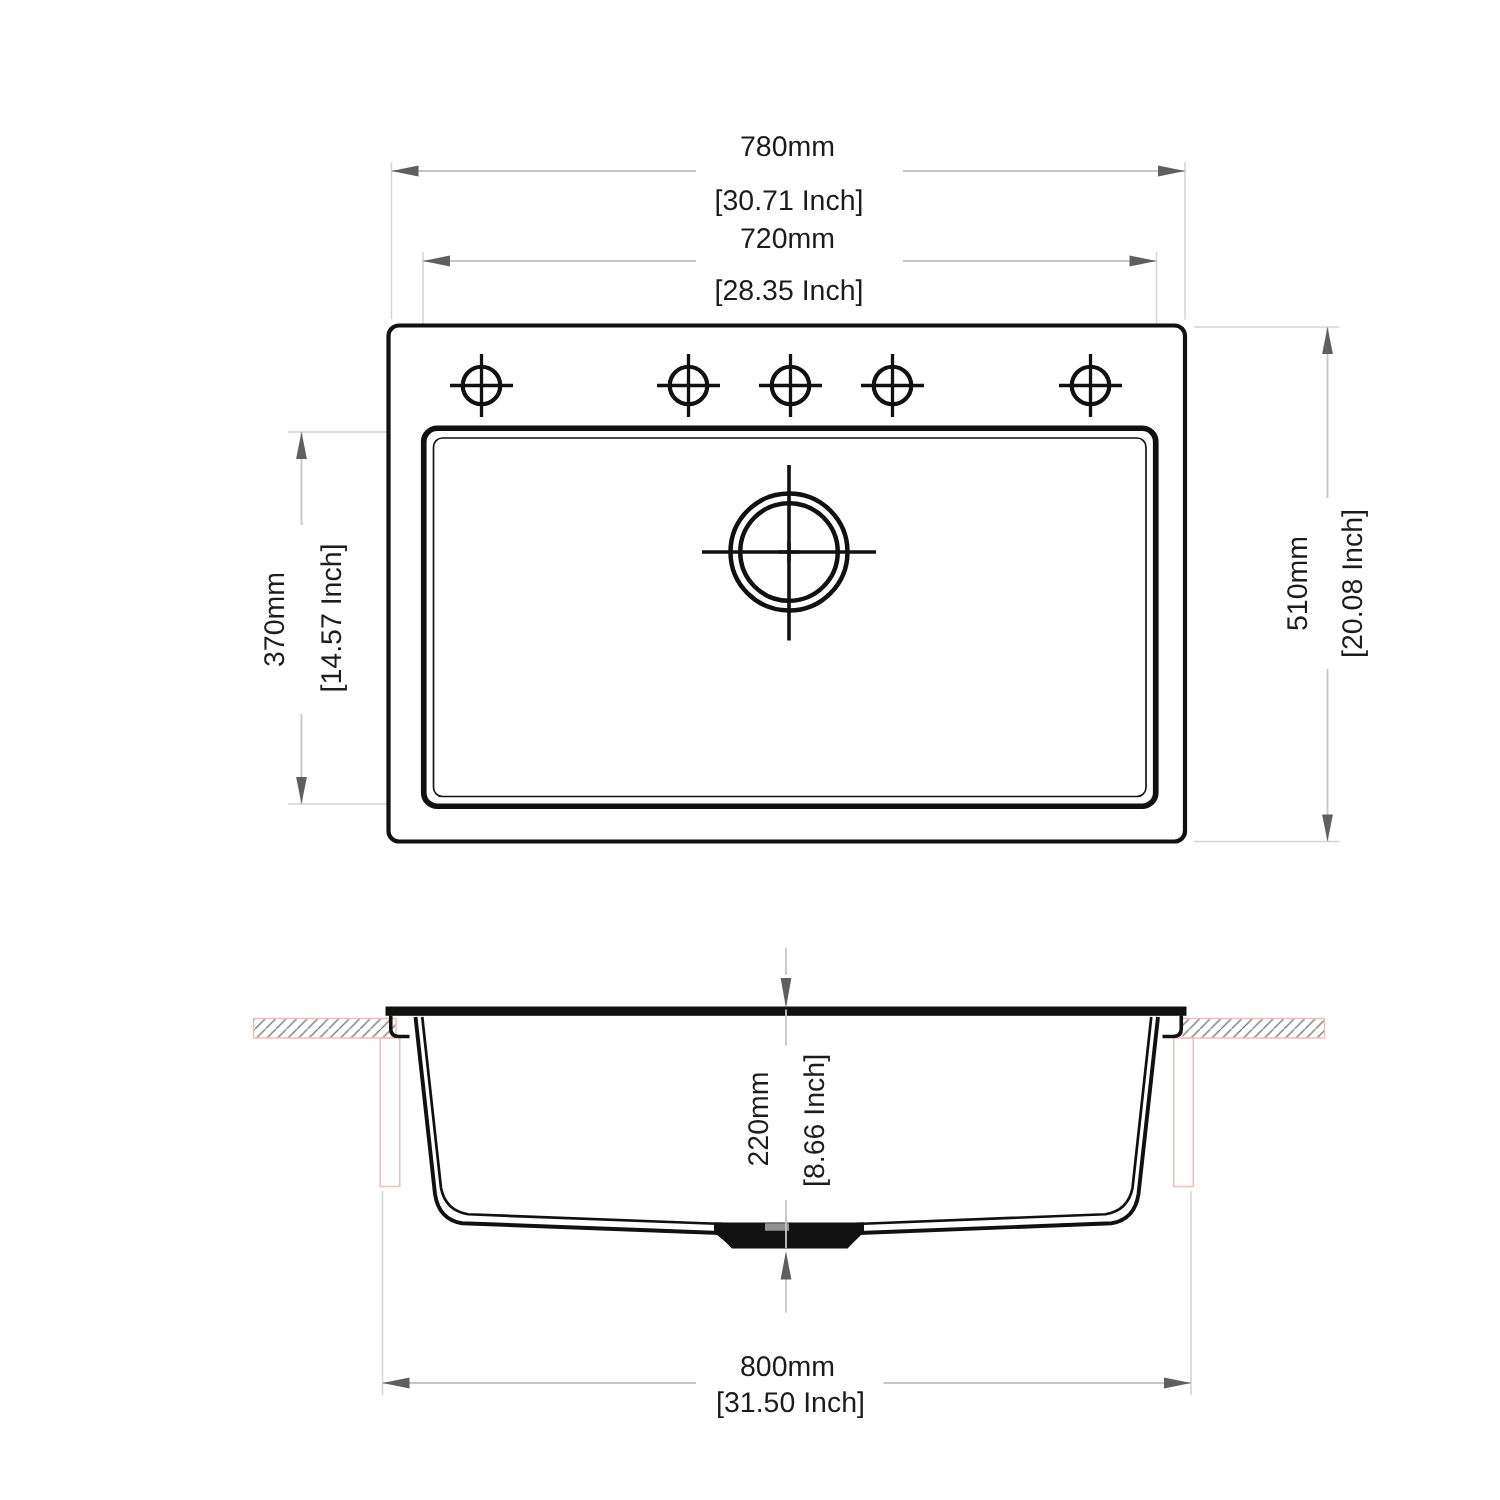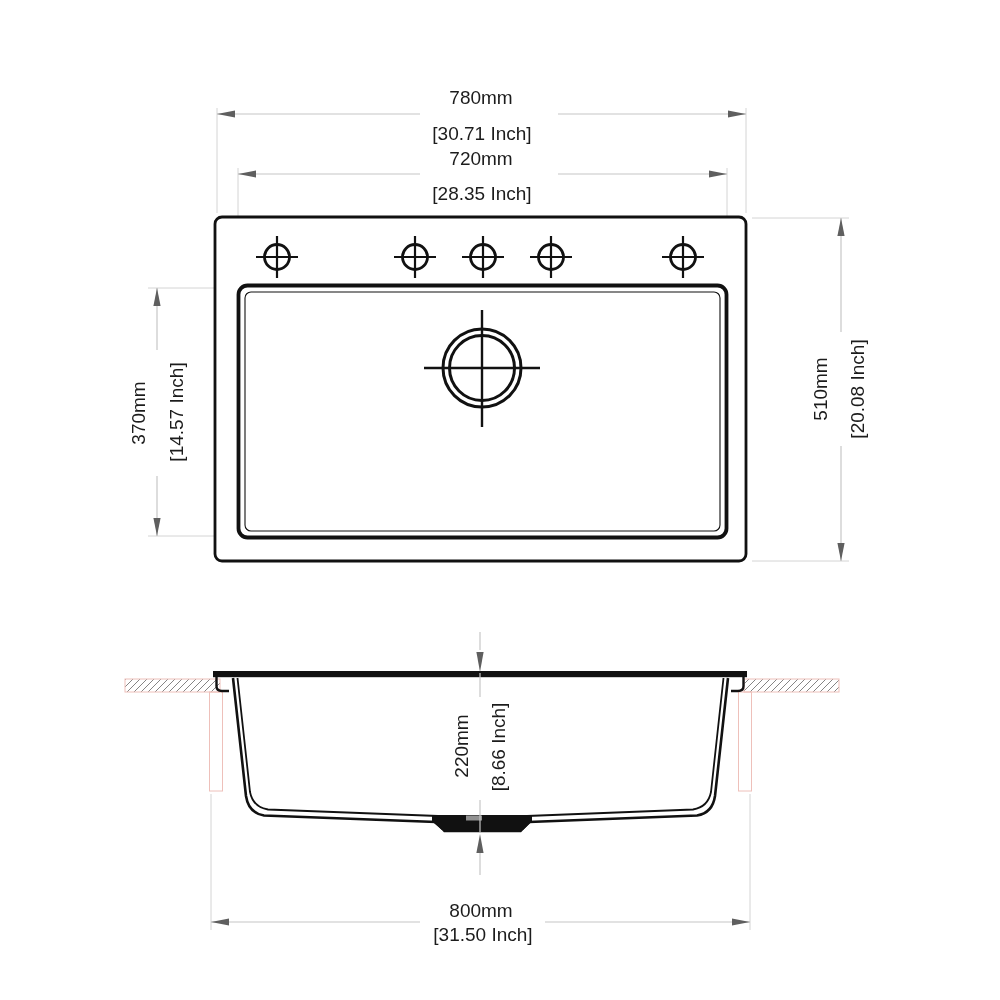--- a/index.html
+++ b/index.html
@@ -9,20 +9,21 @@
     width: 1000px;
     height: 1000px;
     overflow: hidden;
   }
   .drawing-stage {
     position: relative;
     width: 802px;
     height: 1000px;
     background: #ffffff;
     font-family: "Liberation Sans", sans-serif;
+    margin-left: 44px;
   }
   svg text {
     font-family: "Liberation Sans", sans-serif;
     font-size: 19px;
     fill: #1c1c1c;
   }
 </style>
 </head>
 <body>
 

